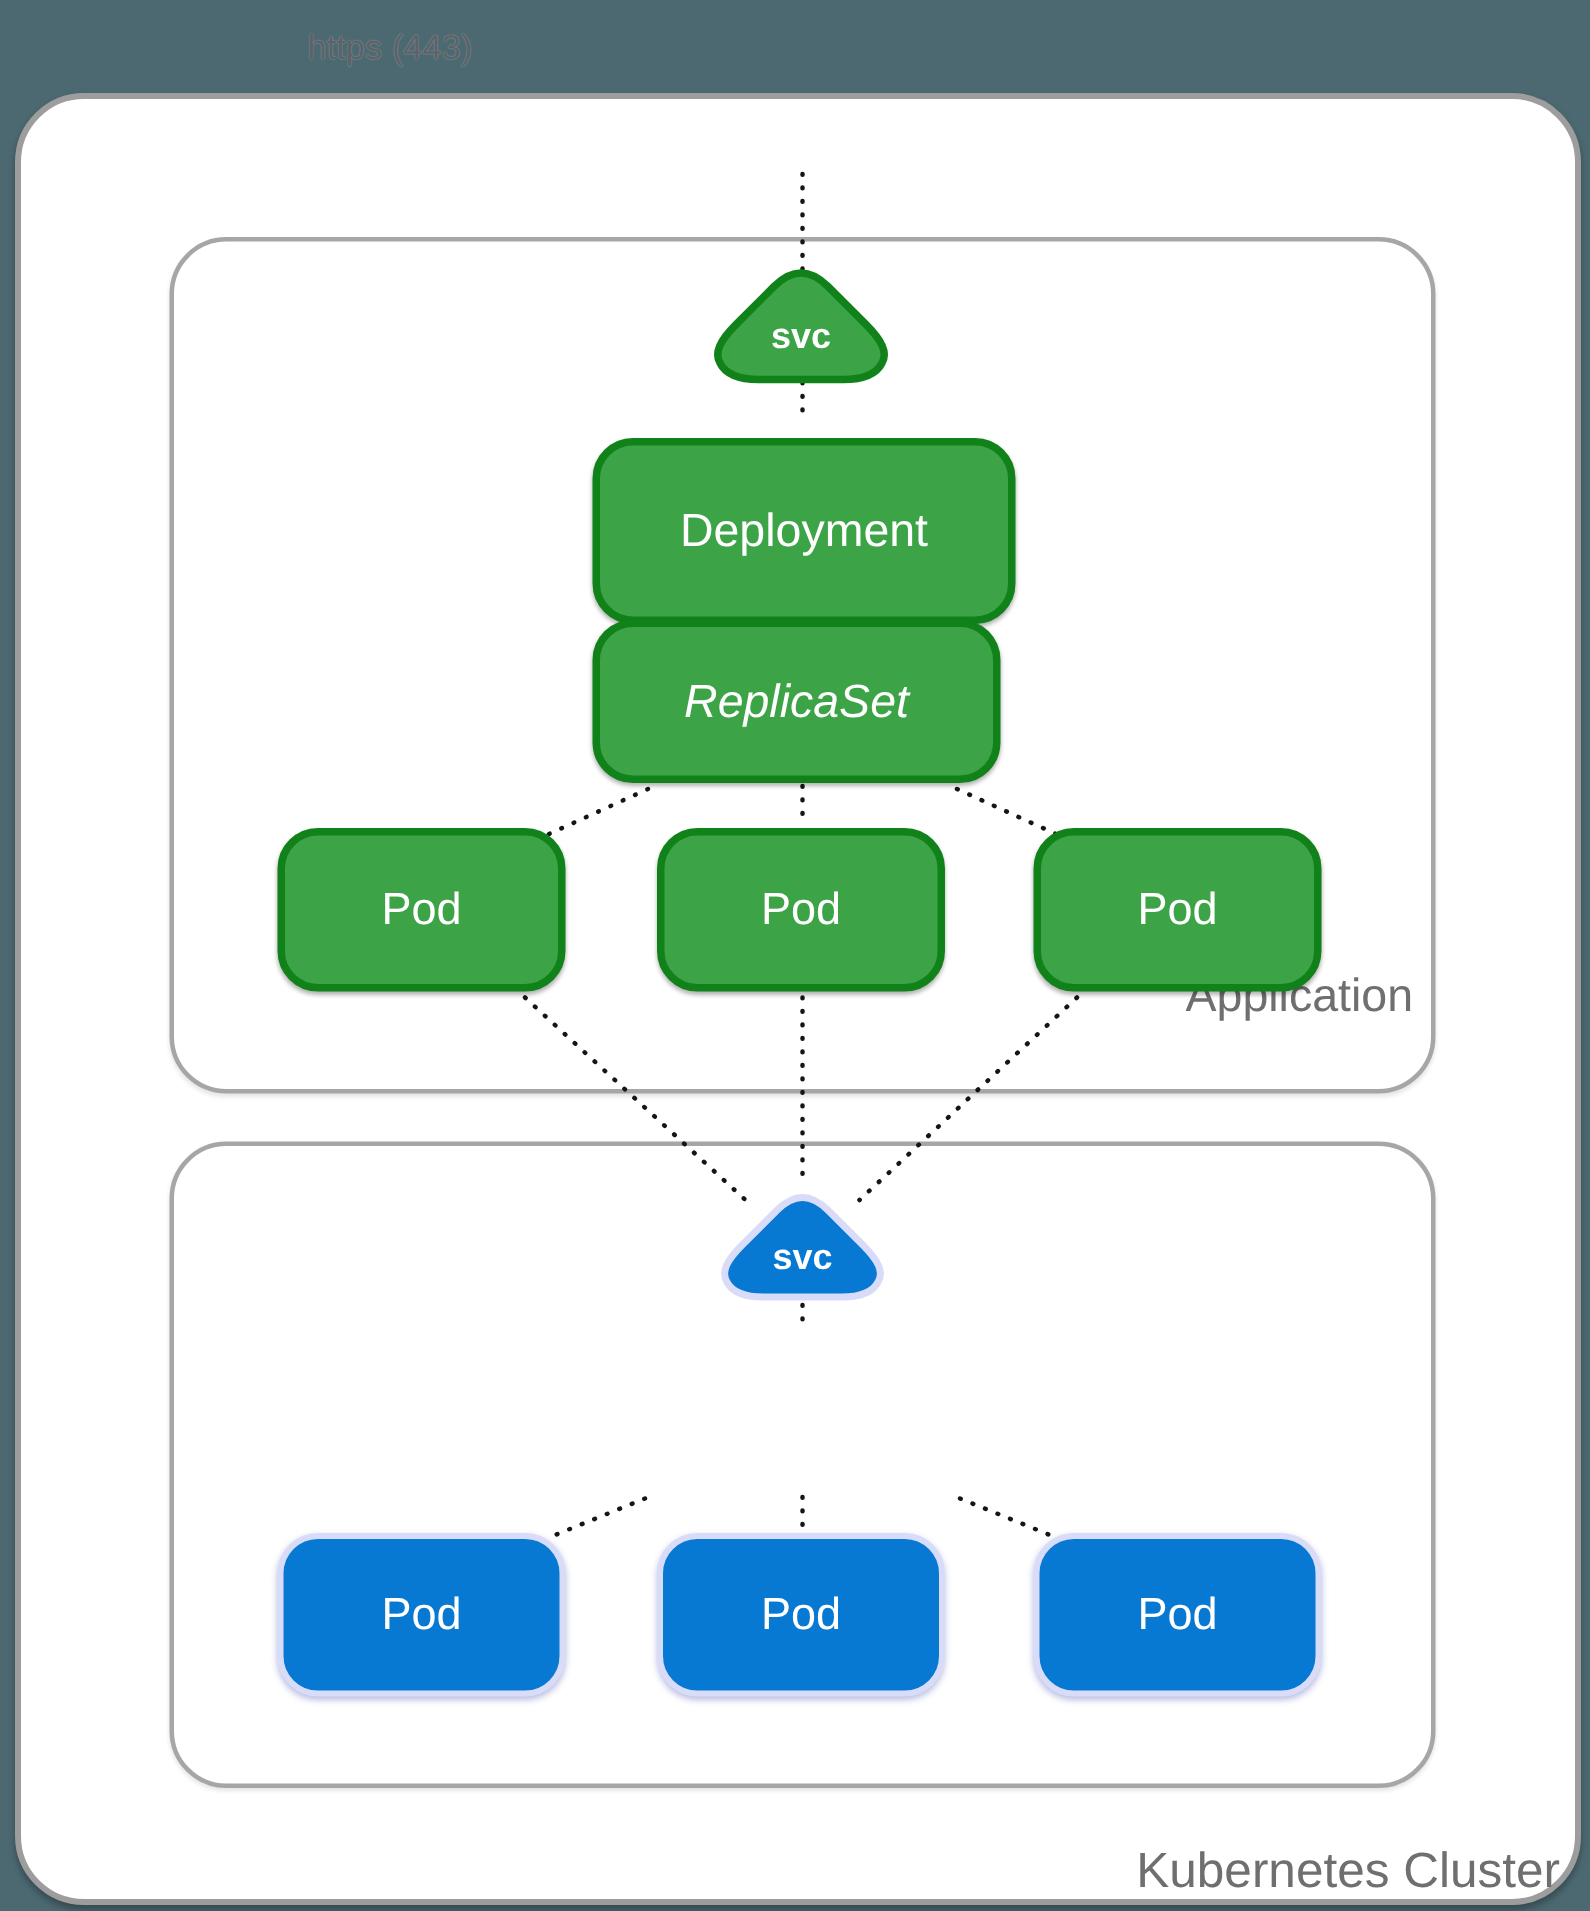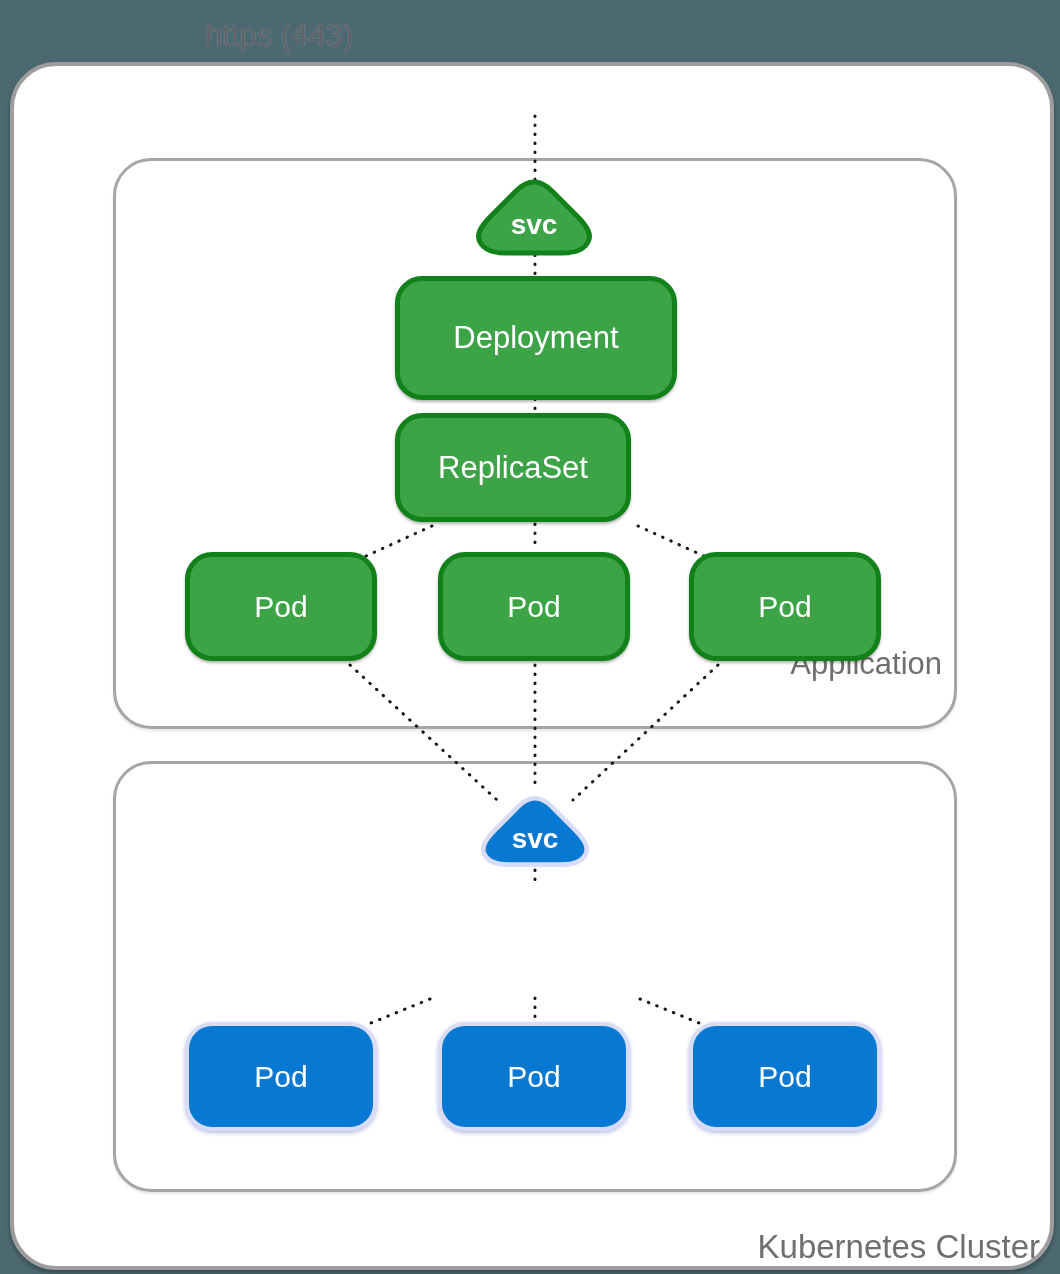--- a/index.html
+++ b/index.html
@@ -67,22 +67,22 @@
   .green-node{
     background:var(--green-fill);
     border:5px solid var(--green-border);
     box-shadow:0 2px 3px rgba(0,0,0,.30);
   }
   .blue-node{
     background:var(--blue-fill);
     border:4px solid var(--blue-border);
     box-shadow:0 2px 4px rgba(100,110,190,.45);
   }
-  .deployment-node{left:395px;top:276px;width:282px;height:124px;}
-  .replicaset-node{left:395px;top:413px;width:236px;height:109px;}
+  .deployment-node{left:395px;top:292px;width:282px;height:124px;}
+  .replicaset-node{left:395px;top:413px;width:272px;height:109px;font-style:italic;}
   .cluster-node{left:398px;top:890px;width:278px;height:107px;border-radius:26px;}
   .pod{width:192px;height:109px;font-size:30px;}
   .pod-row-app{top:552px;}
   .pod-row-db{top:1022px;}
   .pod-left{left:185px;}
   .pod-mid{left:438px;}
   .pod-right{left:689px;}
   
   .svc-node{
     position:absolute;z-index:5;
@@ -93,26 +93,26 @@
   .svc-shape-green{
     fill:var(--green-fill);stroke:var(--green-border);stroke-width:5;
   }
   .svc-shape-blue{
     fill:var(--blue-fill);stroke:var(--blue-border);stroke-width:5;
   }
   .svc-text{
     position:absolute;left:0;top:0;width:100%;height:100%;
     display:flex;align-items:center;justify-content:center;
     padding-top:16px;box-sizing:border-box;
-    color:var(--node-text);font-size:28px;font-weight:bold;
+    color:var(--node-text);font-size:24px;font-weight:bold;
   }
   
   .edge-label{
     position:absolute;left:205px;top:18px;
-    font-size:31px;color:var(--edge-label-text);
+    font-size:23px;color:var(--edge-label-text);
     z-index:3;
     text-shadow:0 0 1px rgba(255,255,255,.45);
     white-space:nowrap;
   }
 </style>
 </head>
 <body>
 
 <div class="canvas">
 

